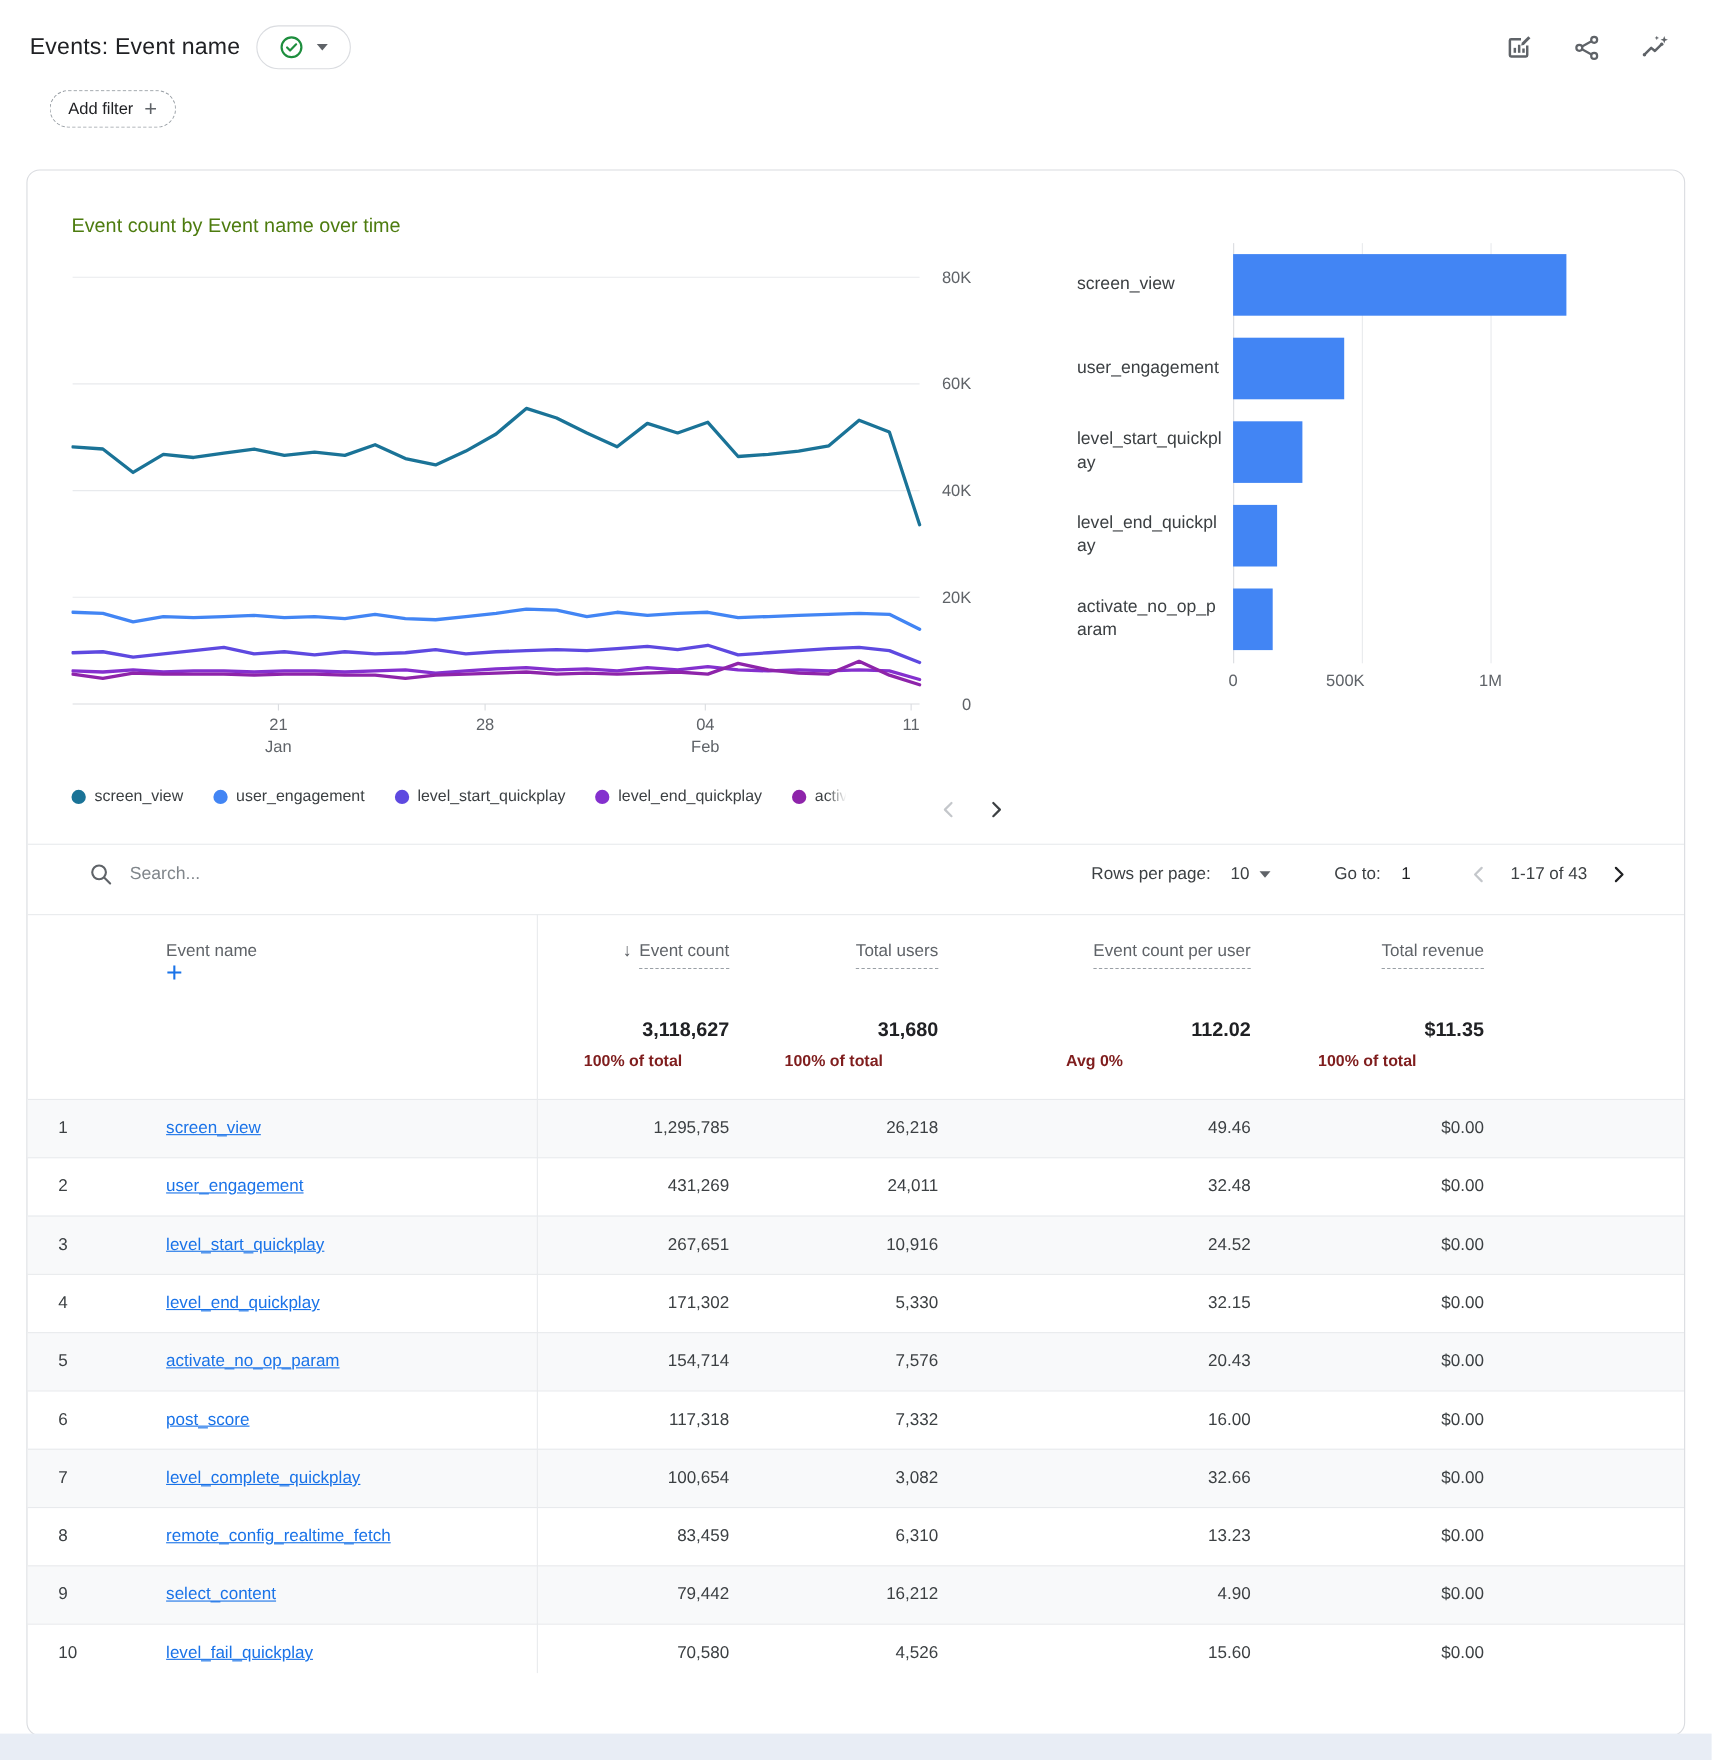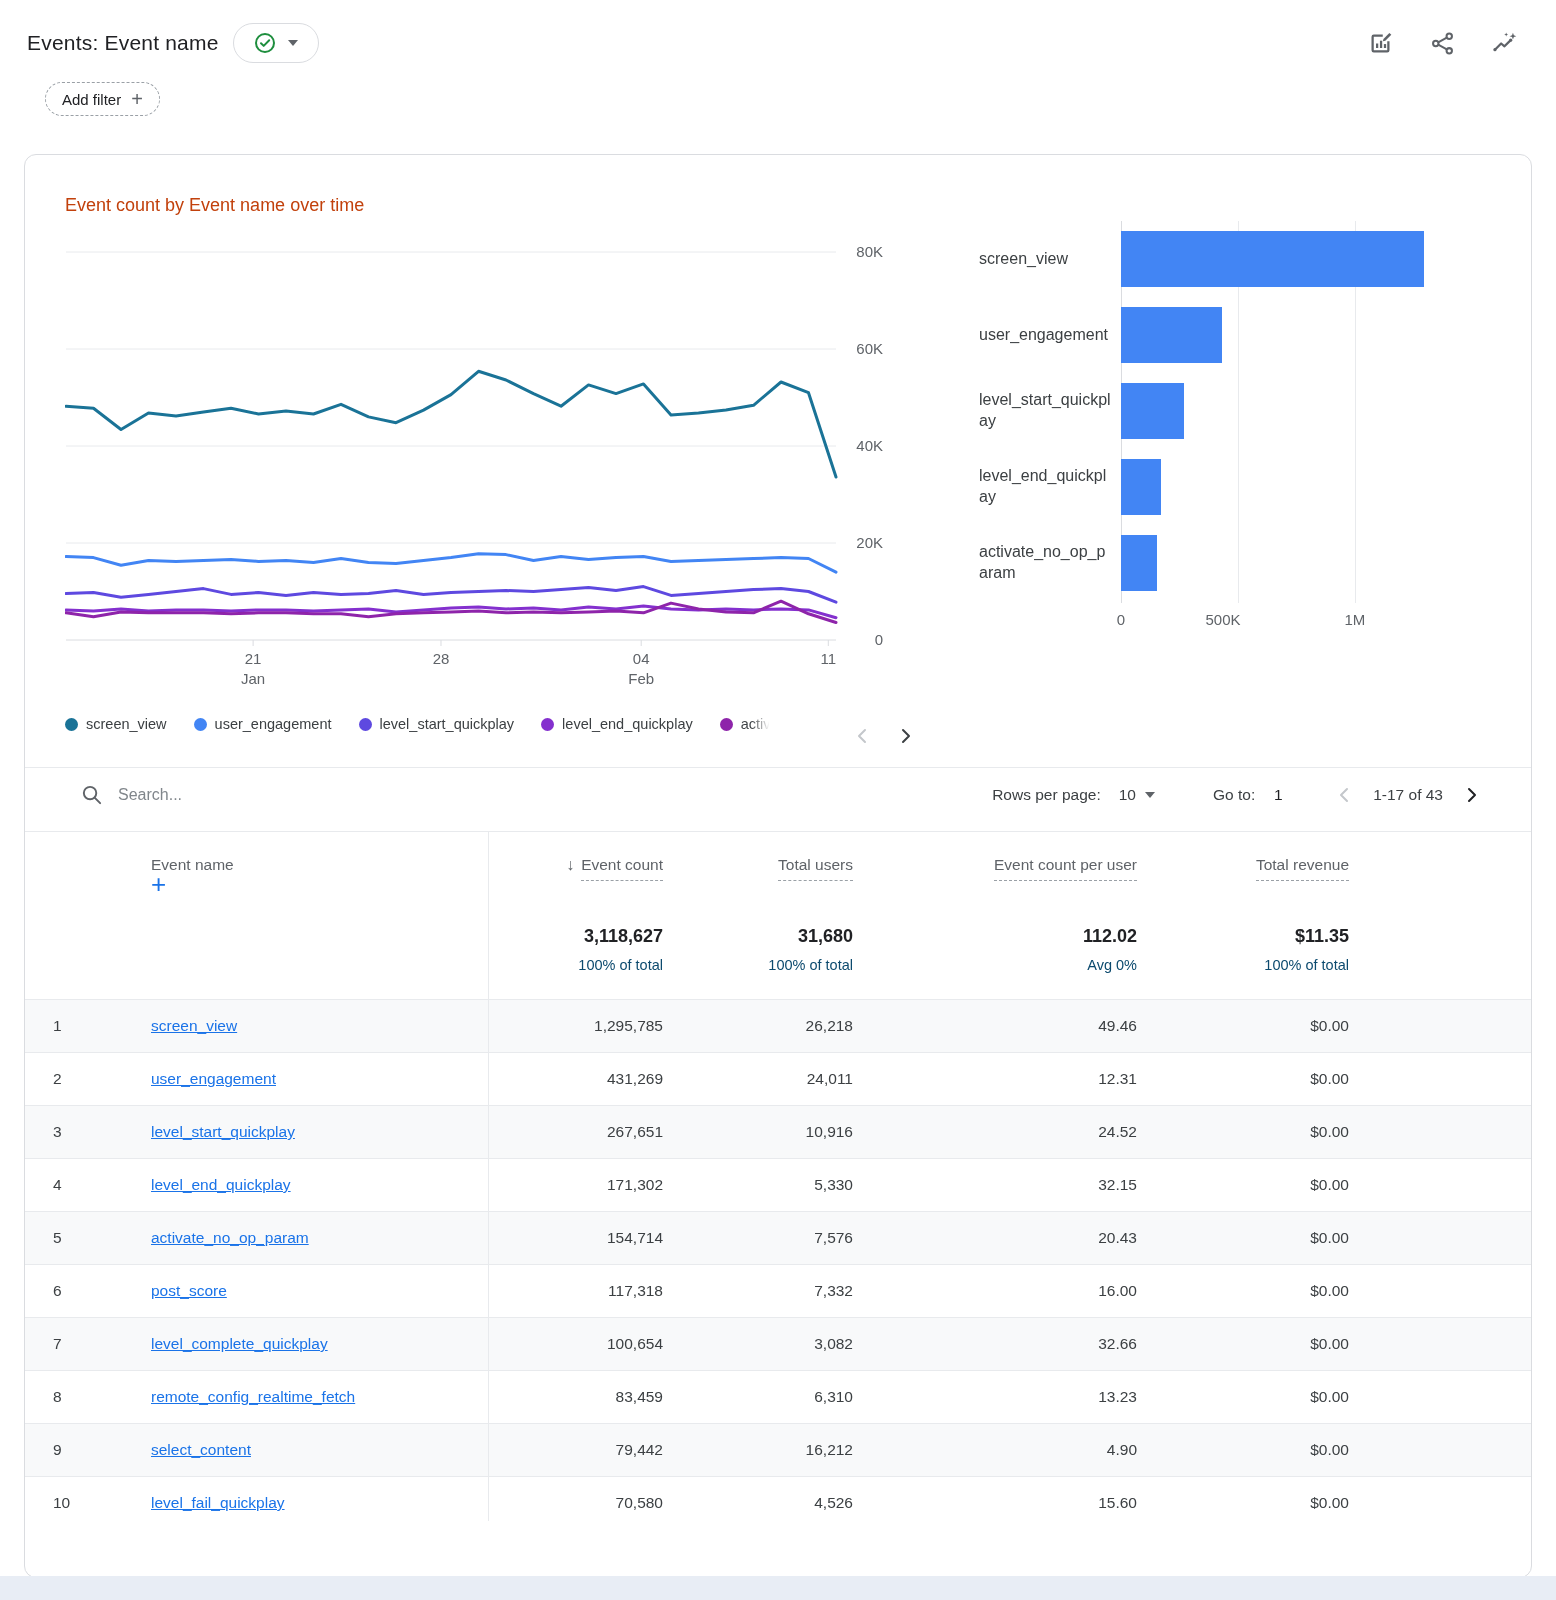--- a/index.html
+++ b/index.html
@@ -19,21 +19,21 @@
 
   .add-filter { margin:16px 0 0 18px; height:34px; padding:0 16px; border:1px dashed #9aa0a6;
     border-radius:17px; background:#fff; display:inline-flex; align-items:center; gap:10px;
     font-size:15px; color:#202124; font-family:inherit; cursor:pointer; }
   .add-filter .plus { font-size:20px; color:#5f6368; font-weight:400; line-height:1; }
 
   .card { margin:38px 24px 0; height:1424px; border:1px solid #dadce0; border-radius:12px;
     background:#fff; overflow:hidden; }
 
   .charts-row { display:flex; padding:40px 40px 0; height:613px; border-bottom:1px solid #e8eaed; }
-  .chart-title { font-size:18px; color:#c2410c; }
+  .chart-title { font-size:18px; color:#4d7c0f; }
   .line-chart { width:850px; }
   .line-chart svg { display:block; margin-top:24px; }
   .legend { display:flex; align-items:center; margin-top:12px; width:850px; }
   .legend-item { display:flex; align-items:center; gap:8px; margin-right:27px; }
   .legend-dot { width:13px; height:13px; border-radius:50%; }
   .legend-label { font-size:14.5px; color:#3c4043; }
   .legend-label.fade { background:linear-gradient(90deg,#3c4043 0%,#3c4043 35%,rgba(60,64,67,0) 95%);
     -webkit-background-clip:text; background-clip:text; color:transparent; margin-right:0; }
   .legend-nav { margin-left:auto; display:flex; gap:22px; align-items:center; }
 
@@ -67,21 +67,21 @@
   .grid { display:grid; grid-template-columns:64px 399px 175px 190px 284px 212px 182px; }
   .t-head { border-top:1px solid #e8eaed; padding-top:24px; }
   .t-head .h { font-size:15.5px; color:#5f6368; }
   .h-right { text-align:right; }
   .h-dashed { border-bottom:1px dashed #9aa0a6; padding-bottom:7px; }
   .name-h { display:flex; justify-content:space-between; align-items:flex-start; padding:0 28px 0 62px;flex-direction:column; }
   .plus-btn { color:#1a73e8; font-size:26px; line-height:20px; cursor:pointer; font-weight:400; }
   .sort-arrow { color:#5f6368; font-size:16px; margin-right:7px; }
   .t-totals { margin-top:32px; padding-bottom:26px; }
   .tot-num { font-size:18px; font-weight:700; color:#202124; text-align:right; }
-  .tot-sub { font-size:14.5px; color:#0c4a6e; text-align:right; margin-top:10px; }
+  .tot-sub { font-size:14.5px; color:#7f1d1d; text-align:center; margin-top:10px;font-weight:bold; }
   .t-row { height:53px; align-items:center; border-top:1px solid #e8eaed; font-size:15.5px; }
   .t-row:nth-child(odd) { background:#f8f9fa; }
   .t-row .idx { color:#3c4043; padding-left:28px; }
   .t-row .name a { color:#1a73e8; text-decoration:underline; cursor:pointer; }
   .t-row .name { padding-left:62px; }
   .t-row .num { text-align:right; color:#3c4043; }
 
   .footer-strip { position:absolute; left:0; bottom:0; width:1556px; height:24px; background:#e8edf5; }
 </style>
 </head>
@@ -297,21 +297,21 @@
           <div class="num">26,218</div>
           <div class="num">49.46</div>
           <div class="num">$0.00</div>
           <div></div>
         </div>
         <div class="grid t-row">
           <div class="idx">2</div>
           <div class="name"><a>user_engagement</a></div>
           <div class="num">431,269</div>
           <div class="num">24,011</div>
-          <div class="num">12.31</div>
+          <div class="num">32.48</div>
           <div class="num">$0.00</div>
           <div></div>
         </div>
         <div class="grid t-row">
           <div class="idx">3</div>
           <div class="name"><a>level_start_quickplay</a></div>
           <div class="num">267,651</div>
           <div class="num">10,916</div>
           <div class="num">24.52</div>
           <div class="num">$0.00</div>

